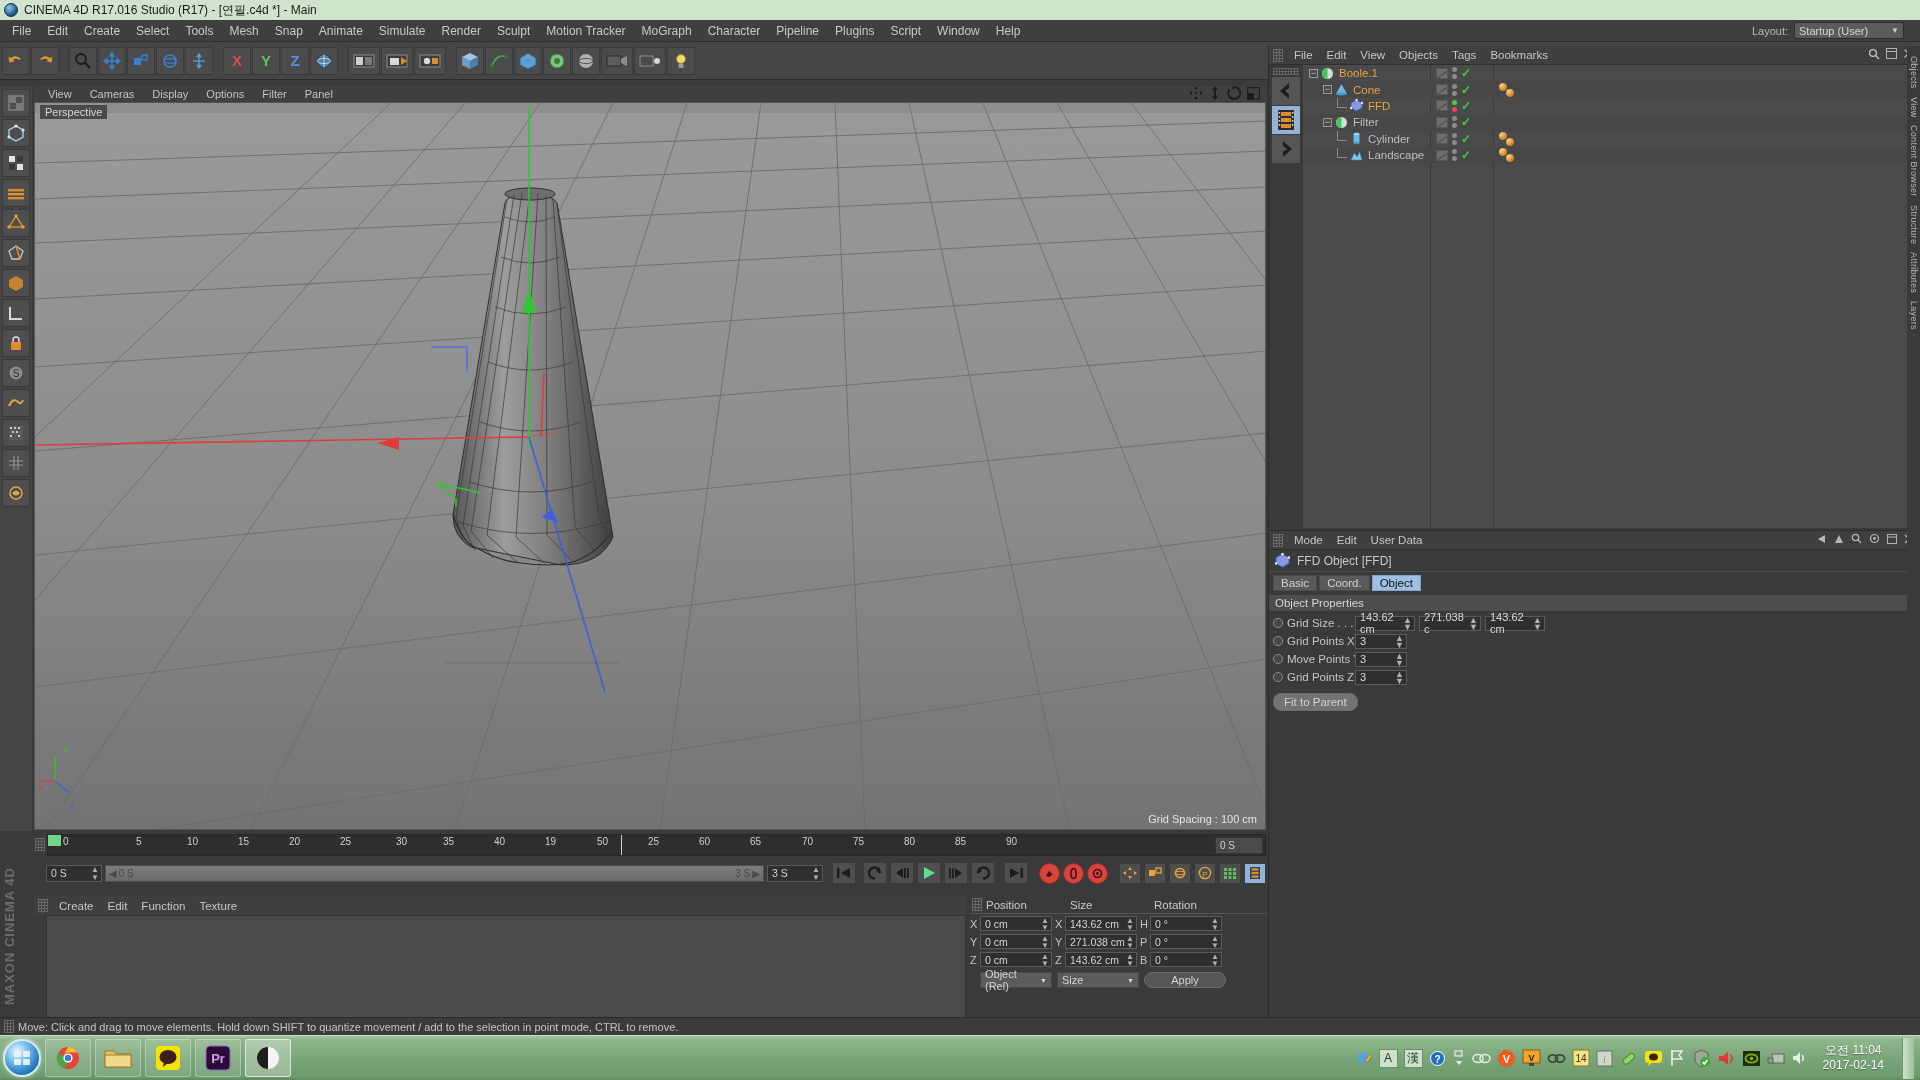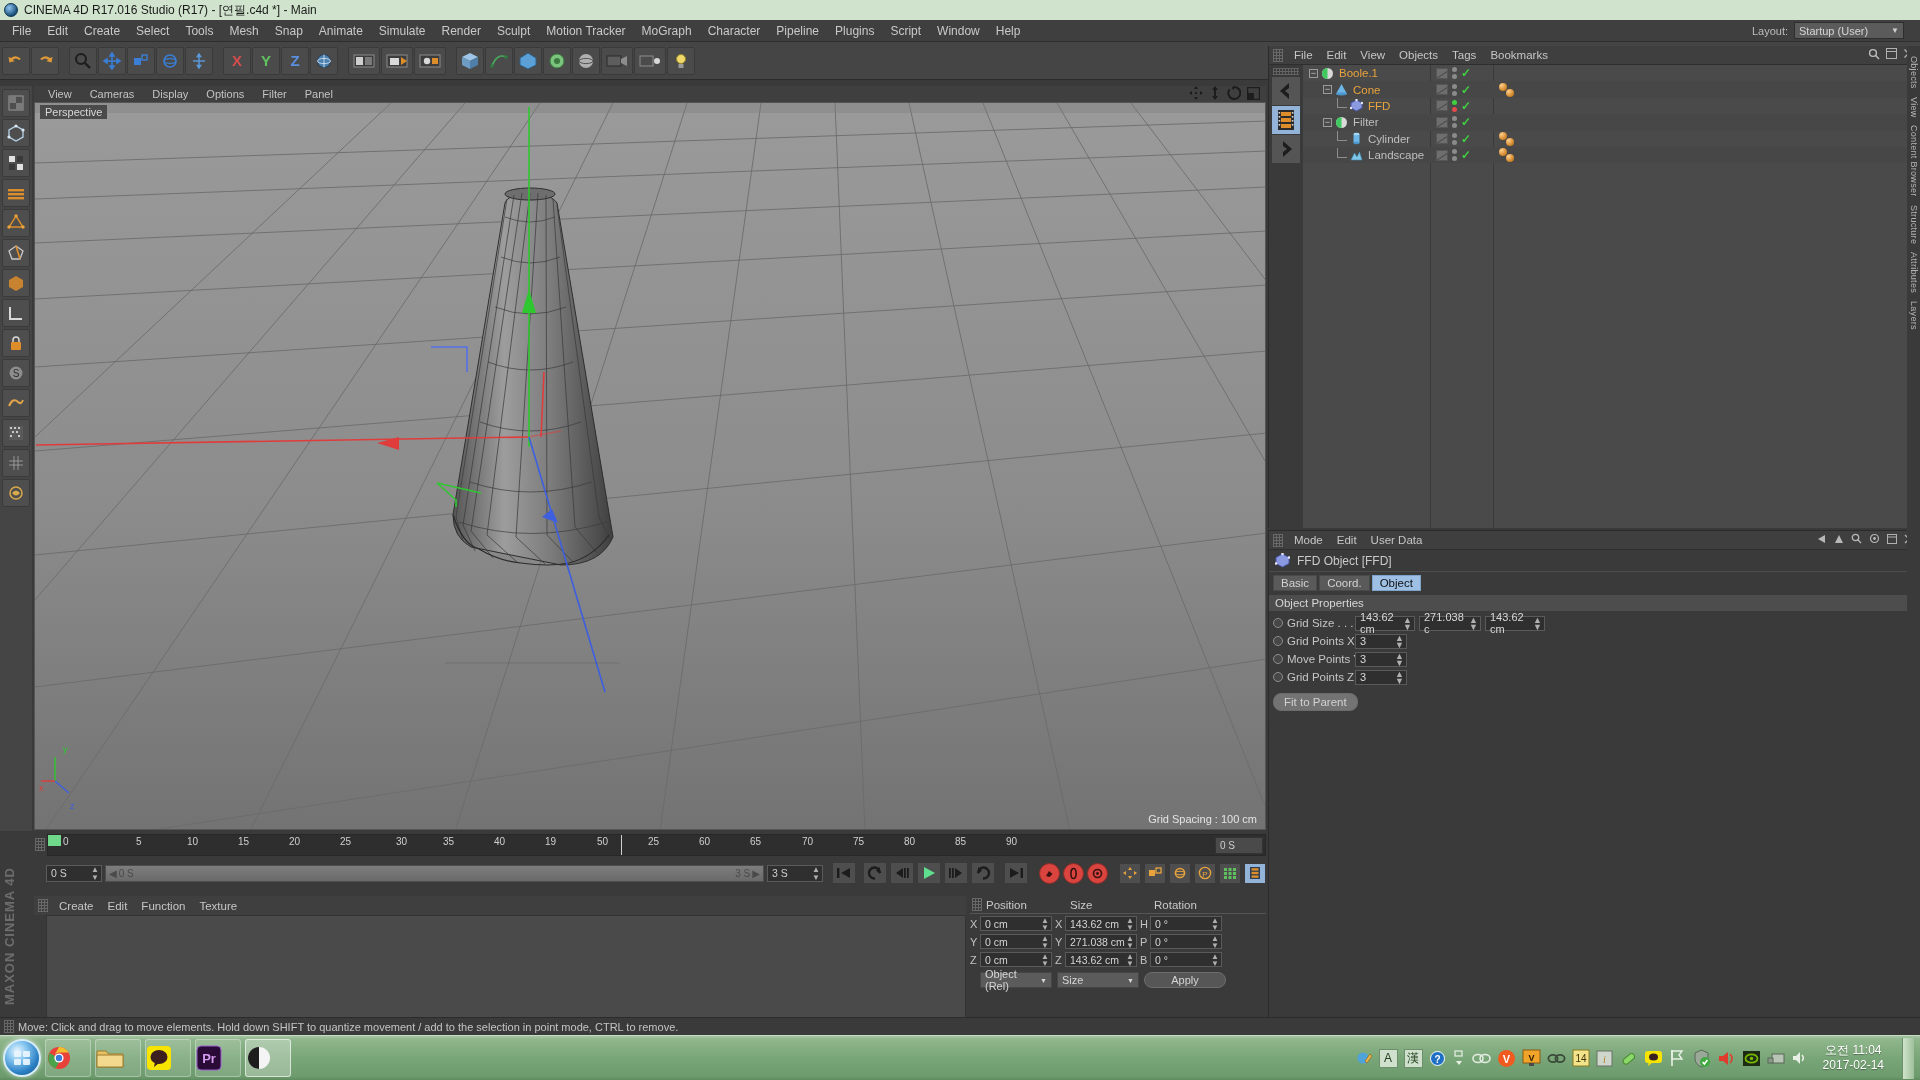--- a/index.html
+++ b/index.html
@@ -345,21 +345,21 @@
   }
   .start-orb {
     width:38px; height:38px; border-radius:50%; margin-left:3px;
     background:radial-gradient(circle at 36% 30%, #eaf6ff 0%, #7fc2ee 32%, #2b7fc4 66%, #16527f 100%);
     border:2px solid #d8edf8; box-shadow:0 0 5px rgba(255,255,255,.6);
     display:flex; align-items:center; justify-content:center;
   }
   .tb-item {
     width:46px; height:38px; margin-left:4px; border:1px solid rgba(255,255,255,.3);
     border-radius:3px; background:rgba(255,255,255,.13);
-    display:flex; align-items:center; 
+    display:flex; align-items:center; justify-content:center;
   }
   .tb-item.active { background:rgba(255,255,255,.3); border-color:rgba(255,255,255,.6); }
   .tray { margin-left:auto; display:flex; align-items:center; gap:6px; padding-right:6px; }
   .tray .ti { display:flex; align-items:center; justify-content:center; }
   .clock {
     color:#fff; font-size:12px; text-align:center; line-height:15px; padding:0 8px;
     text-shadow:0 1px 1px rgba(0,0,0,.35);
   }
   .ime-box {
     width:19px; height:19px; border:1px solid #6d8f6c; background:#cfe0cc;

